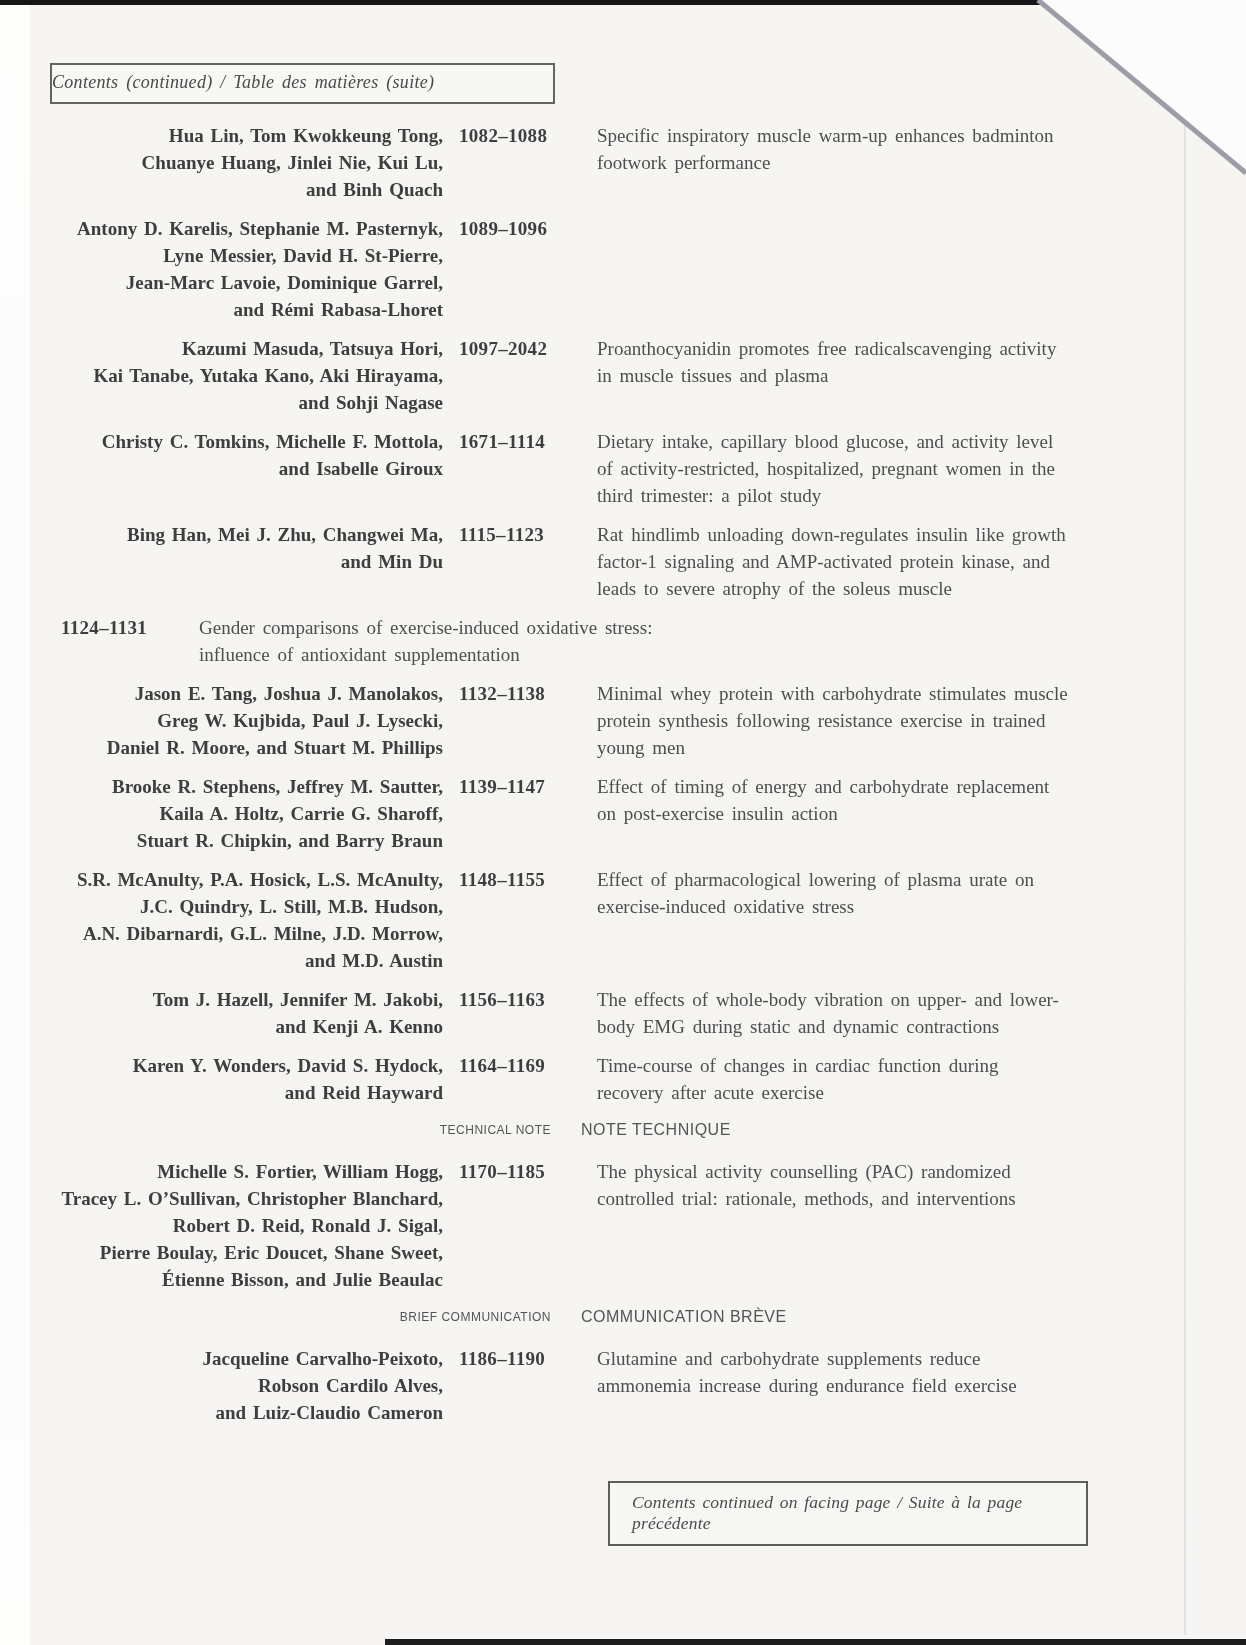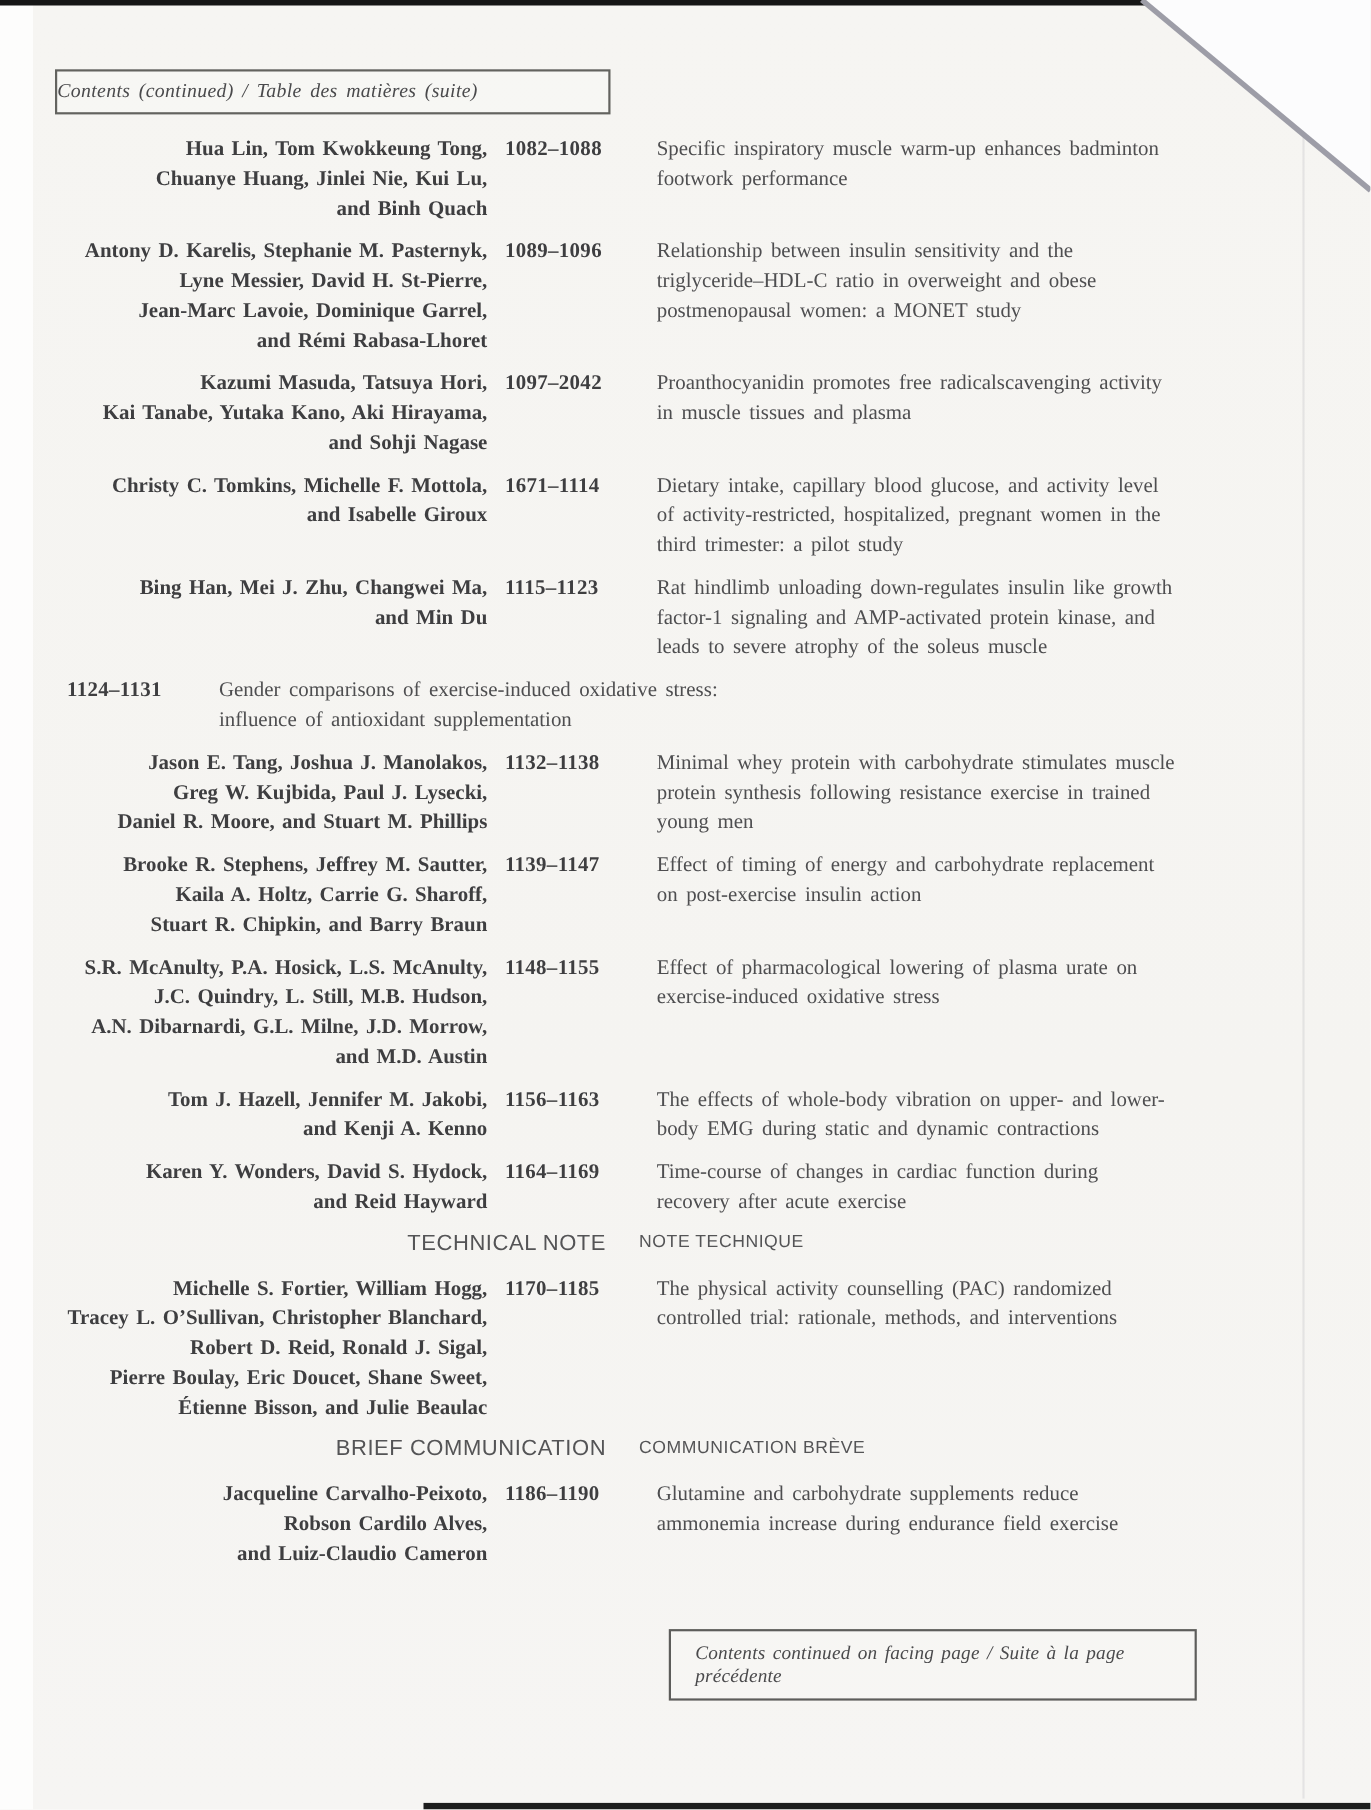--- a/index.html
+++ b/index.html
@@ -85,21 +85,21 @@
     line-height: 27px;
     color: #4e4e50;
     white-space: pre-line;
     word-spacing: 3px;
   }
   .section-row { margin-top: 1px; margin-bottom: 16px; }
   .section-en {
     width: 506px;
     text-align: right;
     font-family: "Liberation Sans", "DejaVu Sans", sans-serif;
-    font-size: 20px;
+    font-size: 12px;
     line-height: 24px;
     letter-spacing: 0.5px;
     color: #545456;
   }
   .section-fr {
     margin-left: 30px;
     font-family: "Liberation Sans", "DejaVu Sans", sans-serif;
     font-size: 16px;
     line-height: 24px;
     letter-spacing: 0.5px;
@@ -152,23 +152,20 @@
       <div class="title">Specific inspiratory muscle warm-up enhances badminton
 footwork performance</div>
     </div>
 
     <div class="row">
       <div class="authors">Antony D. Karelis, Stephanie M. Pasternyk,
 Lyne Messier, David H. St-Pierre,
 Jean-Marc Lavoie, Dominique Garrel,
 and Rémi Rabasa-Lhoret</div>
       <div class="pages">1089–1096</div>
-      <div class="title">Relationship between insulin sensitivity and the
-triglyceride–HDL-C ratio in overweight and obese
-postmenopausal women: a MONET study</div>
     </div>
 
     <div class="row">
       <div class="authors">Kazumi Masuda, Tatsuya Hori,
 Kai Tanabe, Yutaka Kano, Aki Hirayama,
 and Sohji Nagase</div>
       <div class="pages">1097–2042</div>
       <div class="title">Proanthocyanidin promotes free radicalscavenging activity
 in muscle tissues and plasma</div>
     </div>

